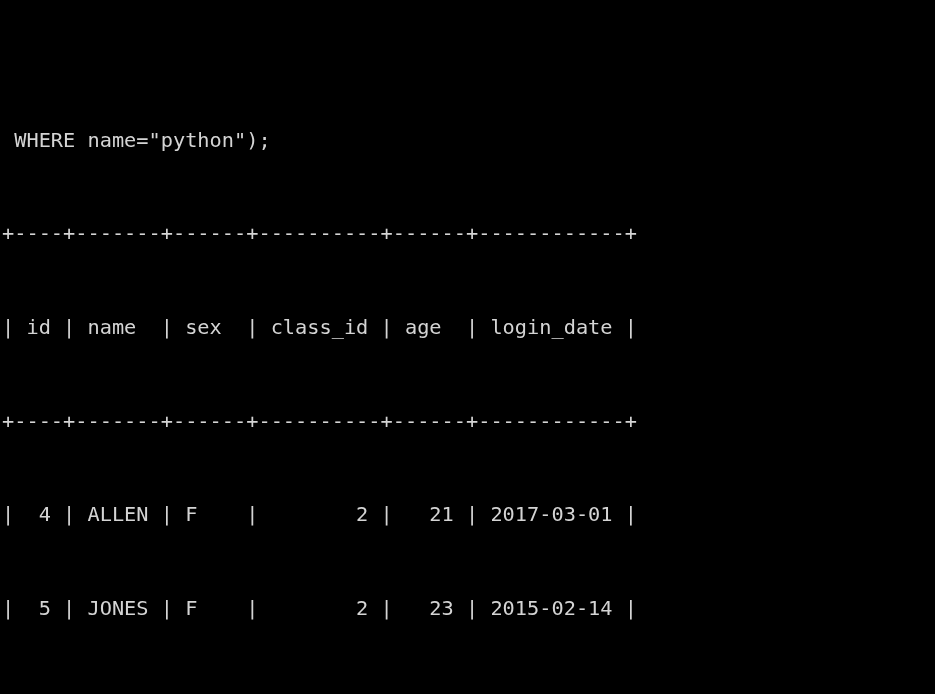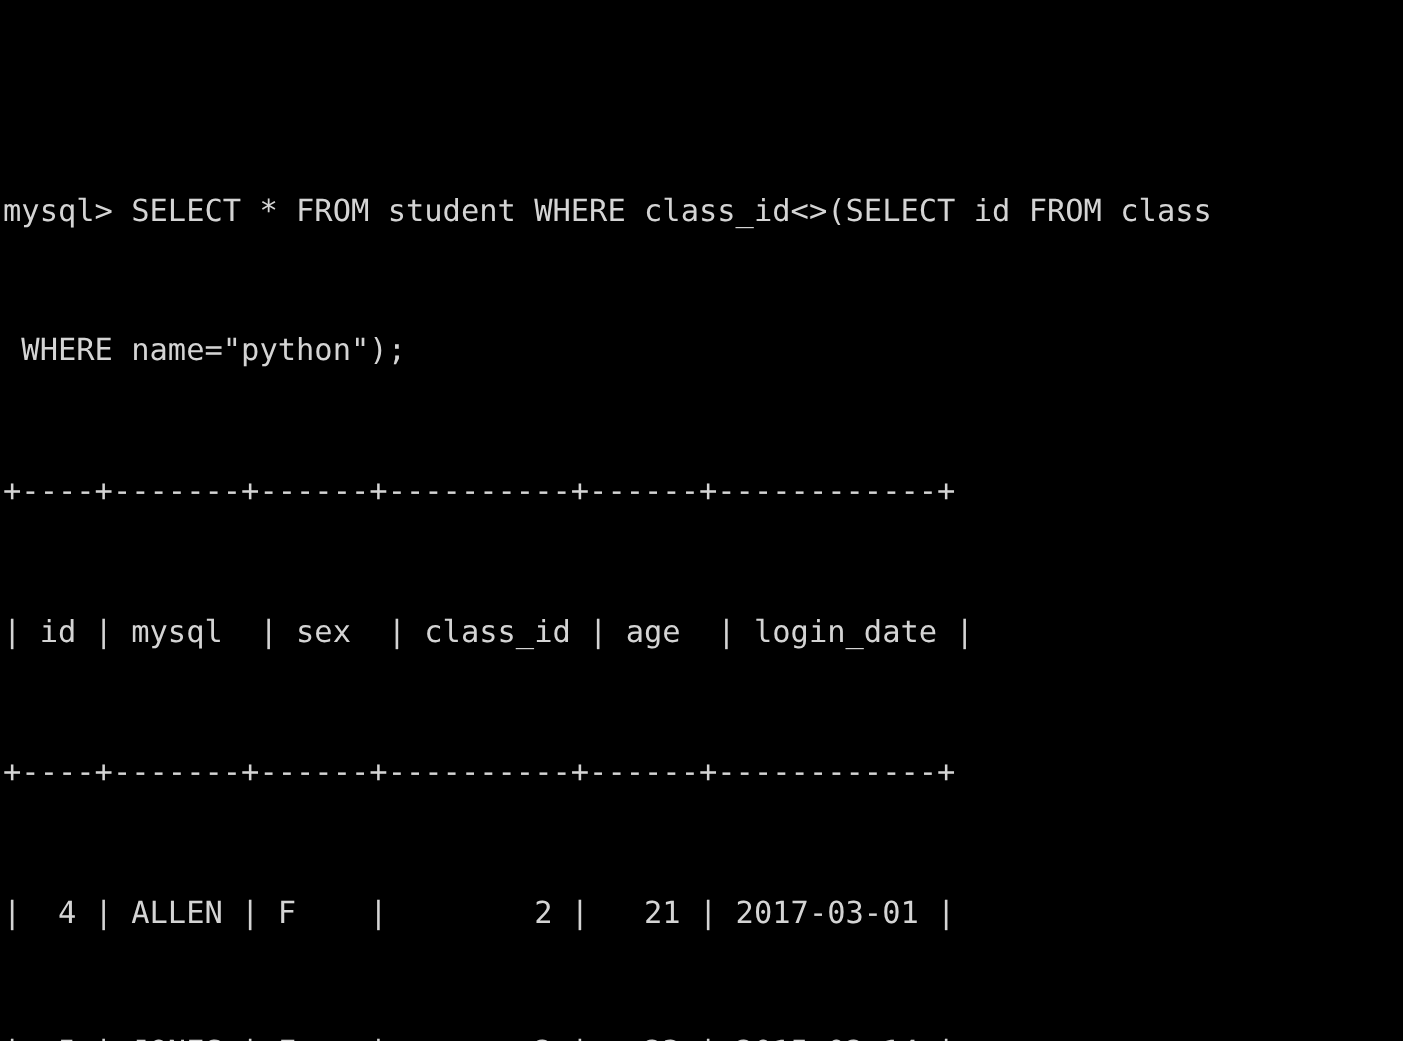--- a/index.html
+++ b/index.html
@@ -32,24 +32,23 @@
     display: block;
     padding-left: 2px;
   }
 </style>
 </head>
 <body>
 
 <div id="terminal">
 
   
-  <span class="line">mysql&gt; SELECT * FROM student WHERE class_id&lt;&gt;(SELECT id FROM class</span>
   <span class="line"> WHERE name="python");</span>
   <span class="line">+----+-------+------+----------+------+------------+</span>
-  <span class="line">| id | mysql  | sex  | class_id | age  | login_date |</span>
+  <span class="line">| id | name  | sex  | class_id | age  | login_date |</span>
   <span class="line">+----+-------+------+----------+------+------------+</span>
   <span class="line">|  4 | ALLEN | F    |        2 |   21 | 2017-03-01 |</span>
   <span class="line">|  5 | JONES | F    |        2 |   23 | 2015-02-14 |</span>
   
   
   
   
 
   
 

